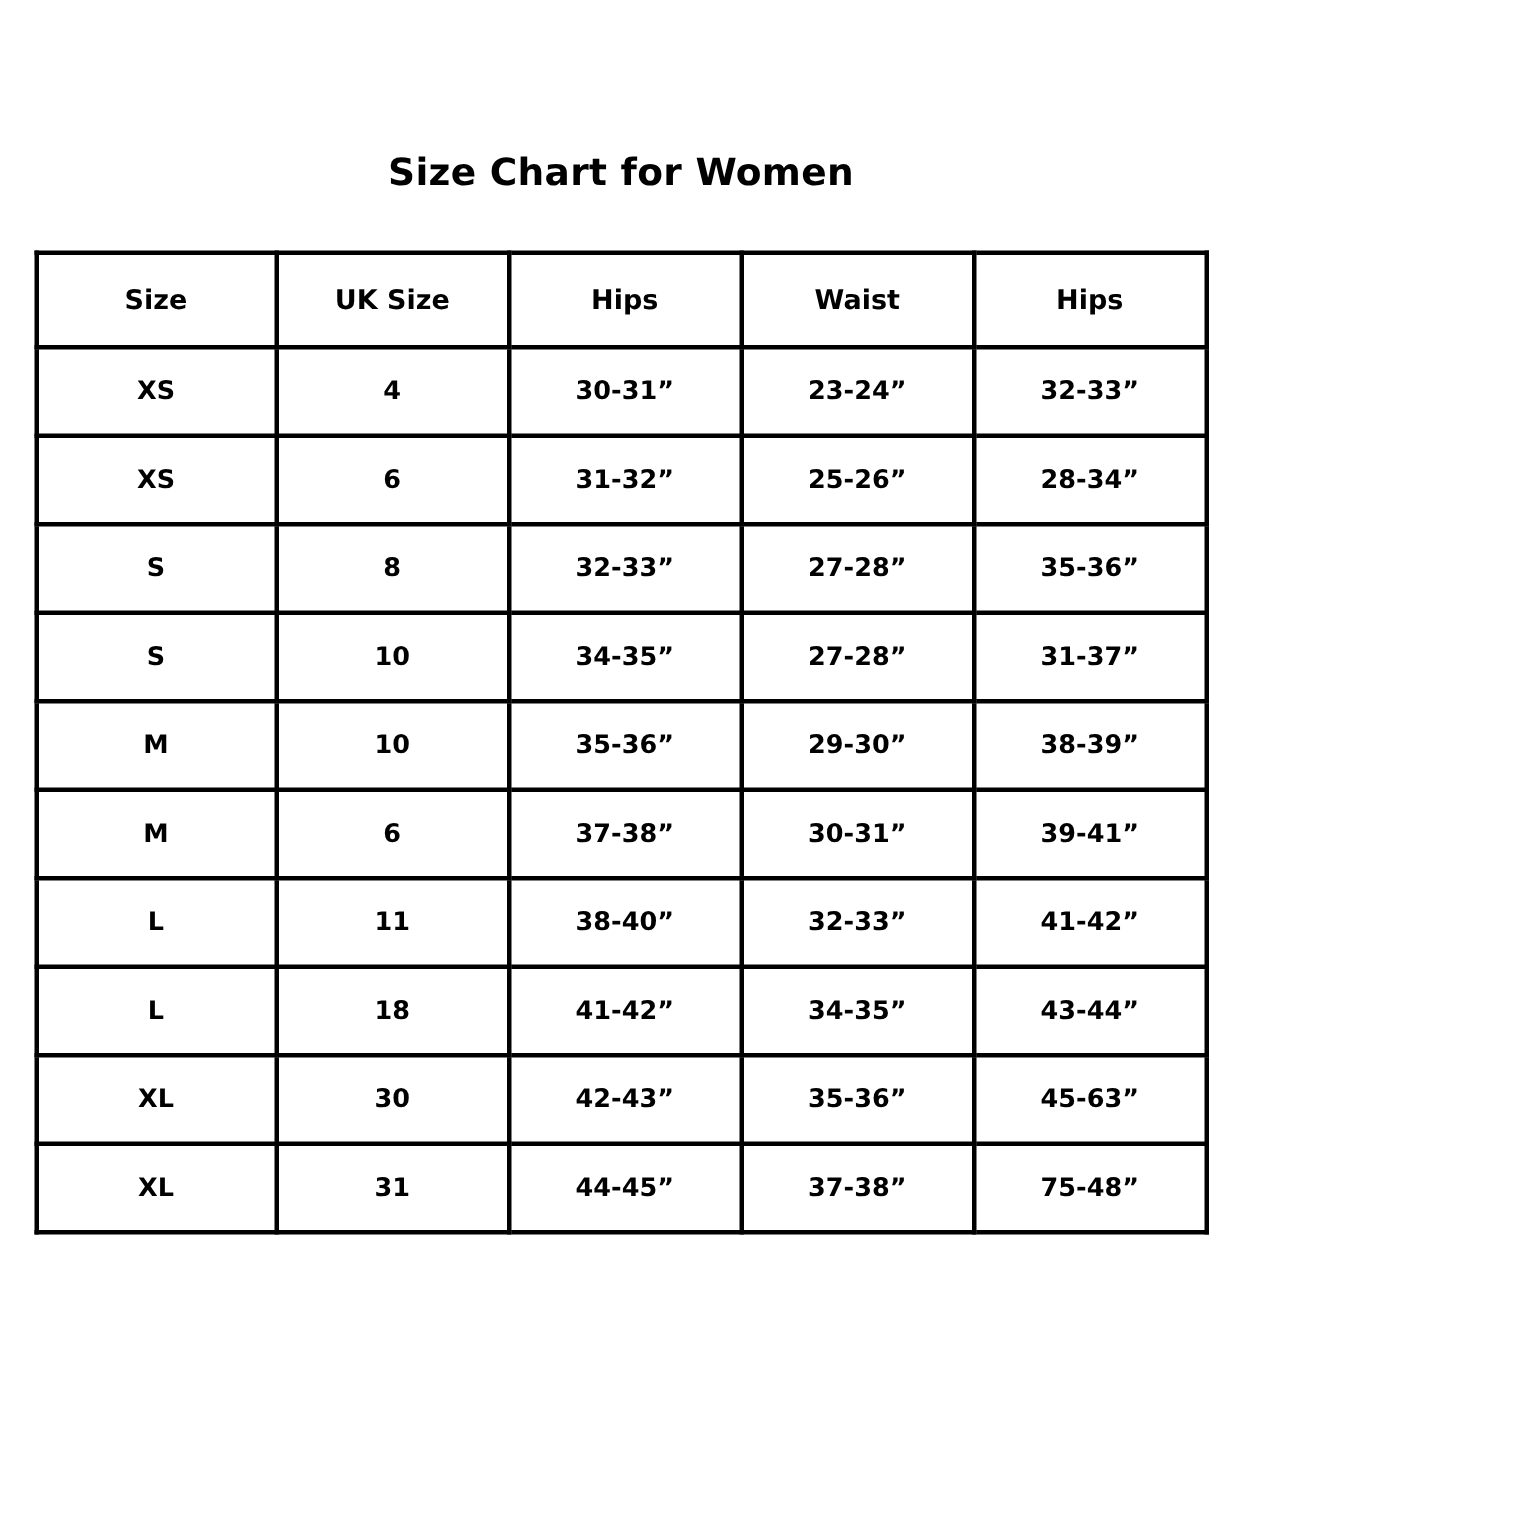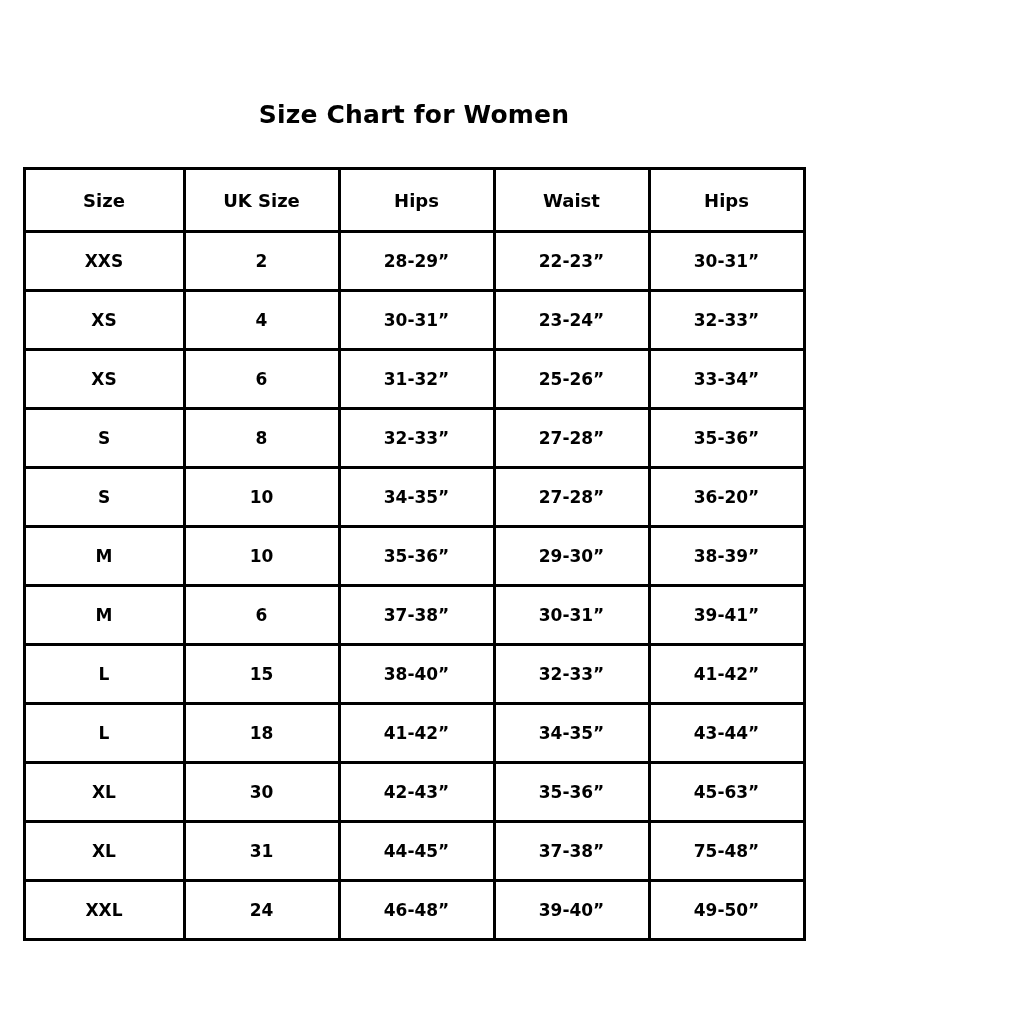--- a/index.html
+++ b/index.html
@@ -75,71 +75,64 @@
         <tr>
             <th>Size</th>
             <th>UK Size</th>
             <th>Hips</th>
             <th>Waist</th>
             <th>Hips</th>
           </tr>
       </thead>
       <tbody>
           <tr>
-            <td>XXS</td>
-            <td>2</td>
-            <td>28-29”</td>
-            <td>22-23”</td>
-            <td>30-31”</td>
-          </tr>
-          <tr>
             <td>XS</td>
             <td>4</td>
             <td>30-31”</td>
             <td>23-24”</td>
             <td>32-33”</td>
           </tr>
           <tr>
             <td>XS</td>
             <td>6</td>
             <td>31-32”</td>
             <td>25-26”</td>
-            <td>33-34”</td>
+            <td>28-34”</td>
           </tr>
           <tr>
             <td>S</td>
             <td>8</td>
             <td>32-33”</td>
             <td>27-28”</td>
             <td>35-36”</td>
           </tr>
           <tr>
             <td>S</td>
             <td>10</td>
             <td>34-35”</td>
             <td>27-28”</td>
-            <td>36-20”</td>
+            <td>31-37”</td>
           </tr>
           <tr>
             <td>M</td>
             <td>10</td>
             <td>35-36”</td>
             <td>29-30”</td>
             <td>38-39”</td>
           </tr>
           <tr>
             <td>M</td>
             <td>6</td>
             <td>37-38”</td>
             <td>30-31”</td>
             <td>39-41”</td>
           </tr>
           <tr>
             <td>L</td>
-            <td>15</td>
+            <td>11</td>
             <td>38-40”</td>
             <td>32-33”</td>
             <td>41-42”</td>
           </tr>
           <tr>
             <td>L</td>
             <td>18</td>
             <td>41-42”</td>
             <td>34-35”</td>
             <td>43-44”</td>
@@ -151,23 +144,16 @@
             <td>35-36”</td>
             <td>45-63”</td>
           </tr>
           <tr>
             <td>XL</td>
             <td>31</td>
             <td>44-45”</td>
             <td>37-38”</td>
             <td>75-48”</td>
           </tr>
-          <tr>
-            <td>XXL</td>
-            <td>24</td>
-            <td>46-48”</td>
-            <td>39-40”</td>
-            <td>49-50”</td>
-          </tr>
         </tbody>
     </table>
   </div>
 </div>
 
 </body></html>

